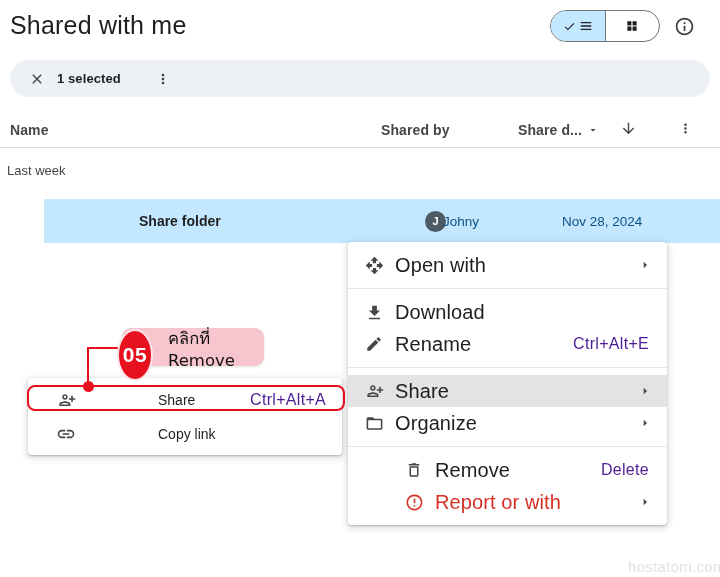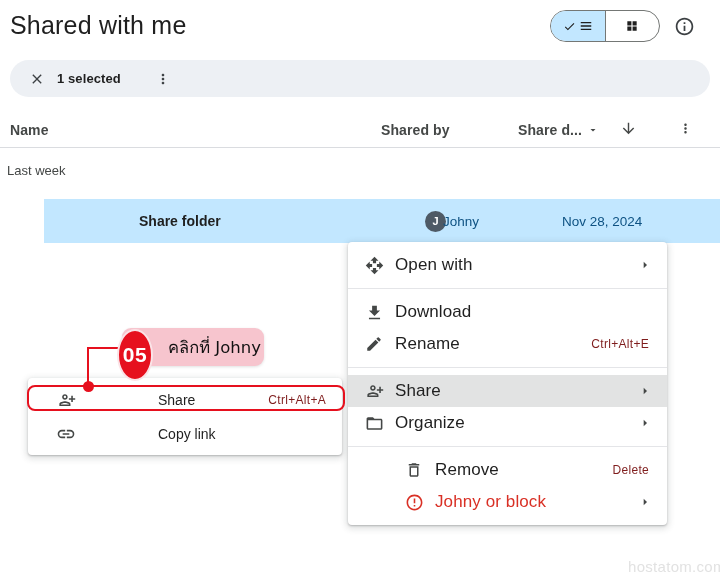--- a/index.html
+++ b/index.html
@@ -39,24 +39,24 @@
   .row-date { position:absolute; left:518px; font-size:13.5px; color:#0e5283; }
   .row-more { position:absolute; left:674px; width:24px; height:24px; display:flex; align-items:center; justify-content:center; cursor:pointer; }
 
   
   .ctx-menu { left:348px; top:242px; width:319px; background:#fff; border-radius:4px; z-index:40;
     box-shadow:0 1px 2px rgba(60,64,67,.30), 0 2px 6px 2px rgba(60,64,67,.15); }
   .ctx-section { padding:7px 0; border-bottom:1px solid #e4e5e8; }
   .ctx-section:last-child { border-bottom:none;padding-left:40px; }
   .menu-item { position:relative; height:32px; display:flex; align-items:center; cursor:pointer; }
   .menu-item .icon { margin-left:16px; width:20px; }
-  .menu-item .mi-label { margin-left:11px; font-size:17px; color:#1f1f1f; letter-spacing:.1px; }
+  .menu-item .mi-label { margin-left:11px; font-size:20px; color:#1f1f1f; letter-spacing:.1px; }
   .menu-item.highlight { background:#e2e3e3; }
   .menu-item.danger .mi-label { color:#d93025; }
-  .mi-shortcut { position:absolute; right:18px; font-size:12px; color:#7f1d1d; letter-spacing:.3px; }
+  .mi-shortcut { position:absolute; right:18px; font-size:16px; color:#4c1d95; letter-spacing:.3px; }
   .mi-arrow { position:absolute; right:12px; width:18px; display:flex; }
 
   
   .quick-menu { left:28px; top:378px; width:314px; height:77px; background:#fff; border-radius:4px; z-index:30;
     box-shadow:0 1px 2px rgba(60,64,67,.30), 0 2px 6px 2px rgba(60,64,67,.15); }
   .quick-item { position:absolute; left:0; width:100%; height:30px; display:flex; align-items:center; cursor:pointer; }
   .quick-item .icon { margin-left:28px; width:20px; }
   .quick-item .mi-label { position:absolute; left:130px; font-size:14px; color:#1f1f1f; }
   .quick-item .mi-shortcut { right:16px; }
 
@@ -252,21 +252,21 @@
         </span>
         <span class="mi-label">Remove</span>
         <span class="mi-shortcut">Delete</span>
       </div>
       <div class="menu-item danger">
         <span class="icon">
           <svg width="19" height="19" viewBox="0 0 24 24" fill="#d93025">
               <path d="M11 7h2v6h-2zm0 8h2v2h-2zm1-13C6.48 2 2 6.48 2 12s4.48 10 10 10 10-4.48 10-10S17.52 2 12 2zm0 18c-4.41 0-8-3.59-8-8s3.59-8 8-8 8 3.59 8 8-3.59 8-8 8z"></path>
             </svg>
         </span>
-        <span class="mi-label">Johny or block</span>
+        <span class="mi-label">Report or with</span>
         <span class="mi-arrow icon">
           <svg width="16" height="16" viewBox="0 0 24 24" fill="#444746">
               <path d="M10 17l5-5-5-5z"></path>
             </svg>
         </span>
       </div>
     </div>
   </div>
 
   <div class="abs quick-menu">
@@ -288,19 +288,19 @@
       <span class="mi-label">Copy link</span>
     </div>
   </div>
 
   <div class="abs share-outline"></div>
 
   <div class="abs anno-line-h"></div>
   <div class="abs anno-line-v"></div>
   <div class="abs anno-dot"></div>
   <div class="abs anno-pill">
-    <span class="anno-text">คลิกที่ Johny</span>
+    <span class="anno-text">คลิกที่ Remove</span>
   </div>
   <div class="abs anno-badge">05</div>
 
   <div class="abs watermark">hostatom.com</div>
 
 </div>
 
 </body></html>

